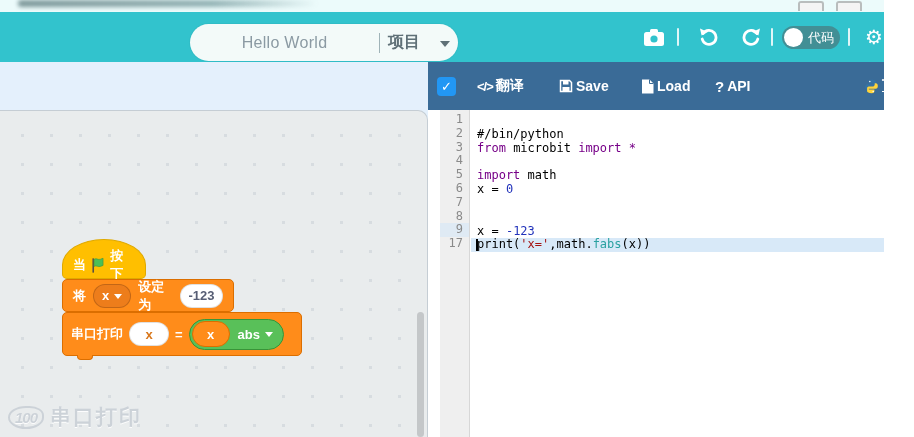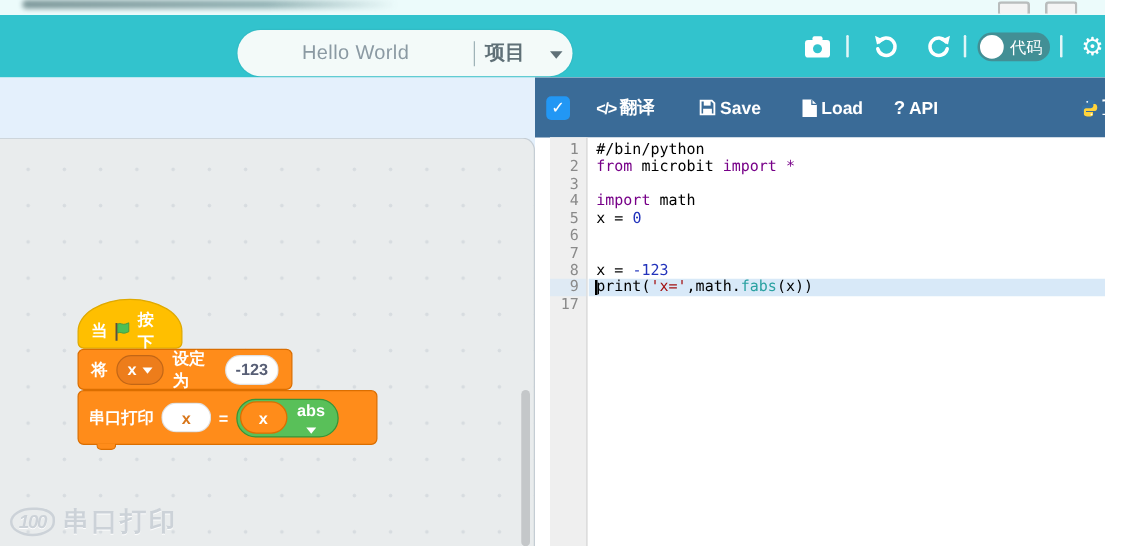--- a/index.html
+++ b/index.html
@@ -52,21 +52,21 @@
   .var-dropdown { background:#ed7d1b; border:1px solid rgba(0,0,0,.18); border-radius:13px; height:24px;
     padding:0 8px; display:flex; align-items:center; gap:5px; cursor:pointer; }
   .tri-dn-white { width:0; height:0; border-left:4px solid transparent; border-right:4px solid transparent; border-top:5px solid #fff; margin-top:1px; }
   .oval-input { background:#fff; border:1px solid rgba(0,0,0,.12); border-radius:13px; height:24px; min-width:40px;
     padding:0 9px; display:flex; align-items:center; justify-content:center; color:#575e75; font-weight:bold; cursor:text; }
   .oval-input.orange-text { color:#d8761a; }
   .green-pill { background:#59c059; border:1px solid #389438; border-radius:16px; height:31px;
     display:flex; align-items:center; padding:2px 10px 2px 2px; gap:8px; }
   .orange-circle { background:#ff8c1a; border:1px solid #db6e00; border-radius:14px; width:38px; height:26px;
     display:flex; align-items:center; justify-content:center; color:#fff; font-weight:bold; }
-  .green-dd { display:flex; align-items:center; gap:5px; cursor:pointer;flex-direction:column; }
+  .green-dd { display:flex; align-items:center; gap:5px; cursor:pointer; }
 
   
   .watermark { position:absolute; left:8px; bottom:6px; display:flex; align-items:center; gap:6px;
     color:#ccd2d8; text-shadow:0 1px 0 rgba(255,255,255,.9); }
   .wm-logo { font-size:15px; font-weight:bold; font-style:italic; border:2px solid #ccd2d8; border-radius:50% 40% 50% 50%;
     padding:1px 5px; letter-spacing:-1px; }
   .wm-text { font-size:21px; font-weight:bold; letter-spacing:2px; }
 
   
   .divider { position:absolute; left:428px; top:110px; width:12px; height:327px; background:#3a6b97; }
@@ -82,21 +82,21 @@
   .code-tag { font-size:13px; font-weight:bold; letter-spacing:-1px; }
   .q-mark { font-size:15px; font-weight:bold; }
 
   
   .editor { position:absolute; left:12px; top:48px; width:474px; height:327px; background:#fff;
     font-family:"DejaVu Sans Mono","Liberation Mono",monospace; font-size:12px; }
   .gutter { position:absolute; left:0; top:0; width:30px; height:327px; background:#efefef; border-right:1px solid #d7d7d7;
     padding-top:3px; }
   .gut-cell { height:13.8px; line-height:13.8px; text-align:right; padding-right:6px; color:#8a8a8a; }
   .gut-cell.active { background:#dfeaf4; }
-  .code-lines { position:absolute; left:31px; top:0; right:0; padding-top:3px; }
+  .code-lines { position:absolute; left:31px; top:0; right:0; padding-top:18px; }
   .code-line { position:relative; height:13.8px; line-height:13.8px; padding-left:6px; white-space:pre; }
   .code-line.active { background:#d8e9f8; }
   .cursor { position:absolute; left:5px; top:1px; bottom:1px; width:1.5px; background:#000; }
   .tk-comment { color:#000; }
   .tk-keyword { color:#770088; }
   .tk-number  { color:#2233bb; }
   .tk-string  { color:#a31111; }
   .tk-builtin { color:#2aa1a1; }
   .tk-plain   { color:#000; }
 </style>

